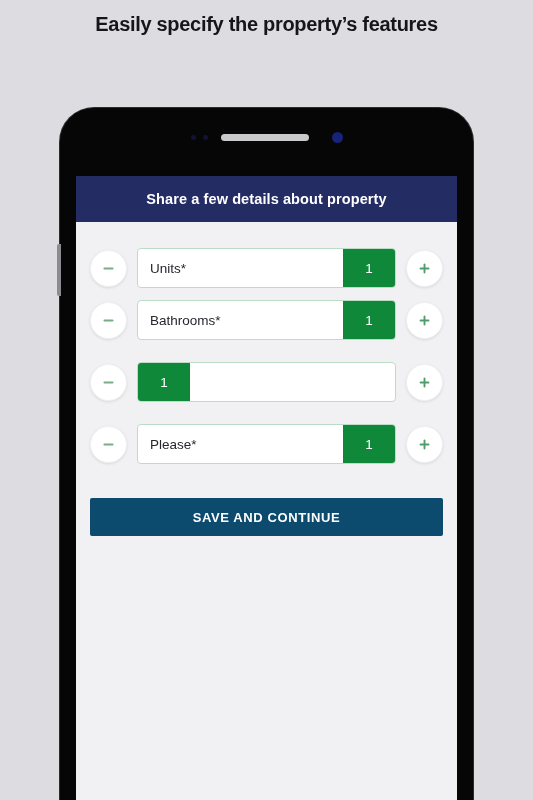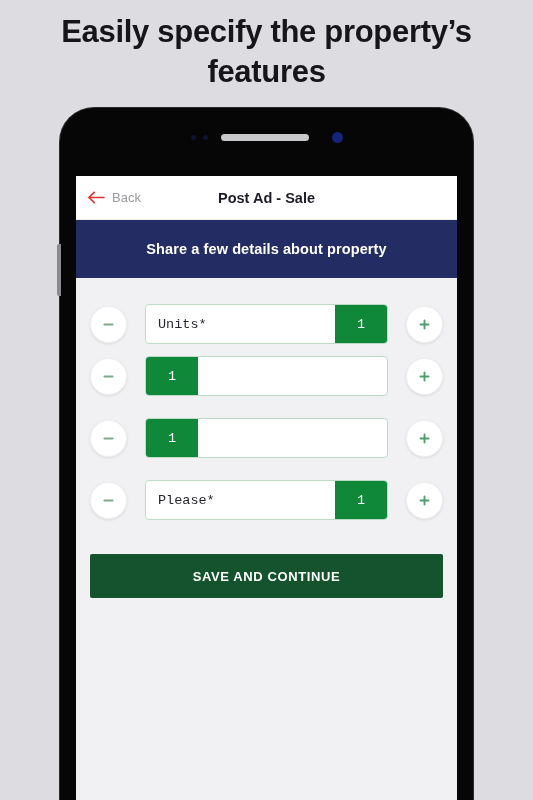--- a/index.html
+++ b/index.html
@@ -17,21 +17,21 @@
     position: relative;
   }
 
   
   .promo-headline {
     position: absolute;
     top: 12px;
     left: 0;
     width: 533px;
     text-align: center;
-    font-size: 31px;
+    font-size: 20px;
     line-height: 1.28;
     font-weight: bold;
     color: #16161a;
     letter-spacing: -0.3px;
     padding: 0 30px;
   }
 
   
   .phone-frame {
     position: absolute;
@@ -130,41 +130,40 @@
     width: 100%;
     text-align: center;
     font-size: 14.5px;
     font-weight: bold;
     color: #1d1d28;
     pointer-events: none;
   }
 
   
   .section-banner {
-    height: 58px;
+    height: 46px;
     background: #242c64;
     display: flex;
     align-items: center;
     justify-content: center;
     color: #ffffff;
     font-size: 14.5px;
     font-weight: bold;
     letter-spacing: 0.1px;
   }
 
   
   .form-body {
     padding: 26px 14px 0 14px;
   }
 
   .stepper-row {
     display: flex;
     align-items: center;
-    gap: 18px;
-    font-family: Liberation Mono, monospace;
+    gap: 10px;
   }
   .stepper-row + .stepper-block,
   .stepper-block + .stepper-block {
     margin-top: 0;
   }
   .stepper-block { margin-bottom: 22px; }
   .stepper-block.has-helper { margin-bottom: 12px; }
 
   .round-btn {
     flex: 0 0 auto;
@@ -215,22 +214,22 @@
   .helper-text {
     font-size: 8px;
     color: #3a3a42;
     margin: 4px 0 0 57px;
   }
 
   
   .cta-wrap { padding: 12px 14px 0 14px; }
   .cta-button {
     width: 100%;
-    height: 44px;
-    background: #14532d;
+    height: 38px;
+    background: #0c4a6e;
     color: #ffffff;
     border: none;
     border-radius: 2px;
     font-family: inherit;
     font-size: 13px;
     font-weight: bold;
     letter-spacing: 0.6px;
     cursor: pointer;
   }
 </style>
@@ -245,30 +244,20 @@
 
   <div class="phone-notch">
     <span class="sensor-dot"></span>
     <span class="sensor-dot s2"></span>
     <span class="speaker-grille"></span>
     <span class="front-camera"></span>
   </div>
 
   <div class="phone-screen">
 
-    <div class="app-navbar">
-      <div class="nav-back">
-        <svg class="back-arrow" viewBox="0 0 17 13" fill="none">
-          <path d="M1 6.5 H16" stroke="currentColor" stroke-width="1.6" stroke-linecap="round"></path>
-          <path d="M6.2 1.4 L1 6.5 L6.2 11.6" stroke="currentColor" stroke-width="1.6" stroke-linecap="round" stroke-linejoin="round"></path>
-        </svg>
-        <span class="back-label">Back</span>
-      </div>
-      <div class="nav-title">Post Ad - Sale</div>
-    </div>
 
     <div class="section-banner">Share a few details about property</div>
 
     <div class="form-body">
 
       <div class="stepper-block has-helper">
         <div class="stepper-row">
           <div class="round-btn">
             <svg class="minus-glyph" width="13" height="13" viewBox="0 0 13 13">
               <path d="M2.5 6.5 H10.5" stroke="currentColor" stroke-width="2.1" stroke-linecap="round"></path>
@@ -287,20 +276,21 @@
       </div>
 
       <div class="stepper-block">
         <div class="stepper-row">
           <div class="round-btn">
             <svg class="minus-glyph" width="13" height="13" viewBox="0 0 13 13">
               <path d="M2.5 6.5 H10.5" stroke="currentColor" stroke-width="2.1" stroke-linecap="round"></path>
             </svg>
           </div>
           <div class="stepper-field">
+            <span class="stepper-label">Bathrooms*</span>
             <span class="stepper-value">1</span>
           </div>
           <div class="round-btn">
             <svg class="plus-glyph" width="13" height="13" viewBox="0 0 13 13">
               <path d="M6.5 2.5 V10.5 M2.5 6.5 H10.5" stroke="currentColor" stroke-width="1.9" stroke-linecap="round"></path>
             </svg>
           </div>
         </div>
       </div>
 

